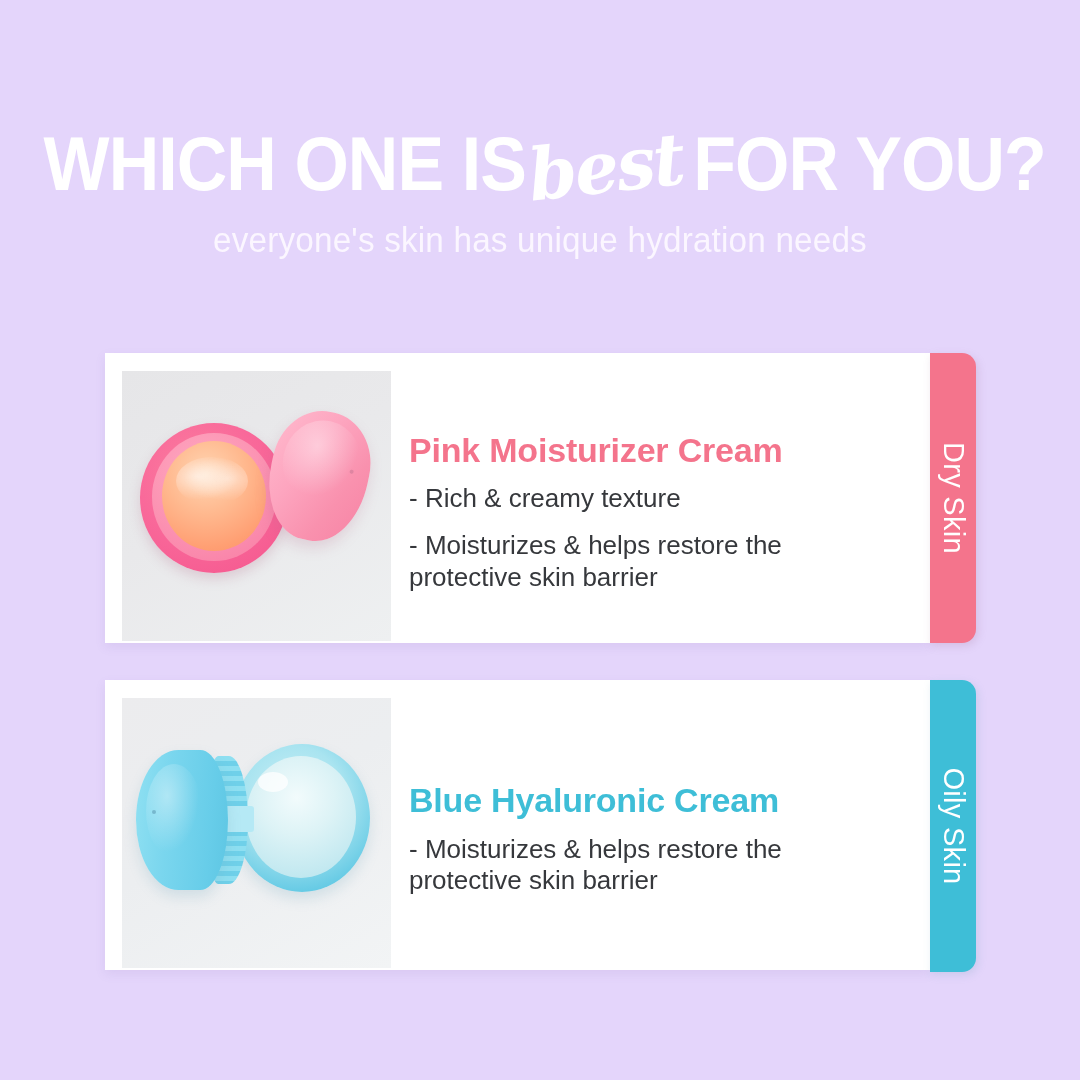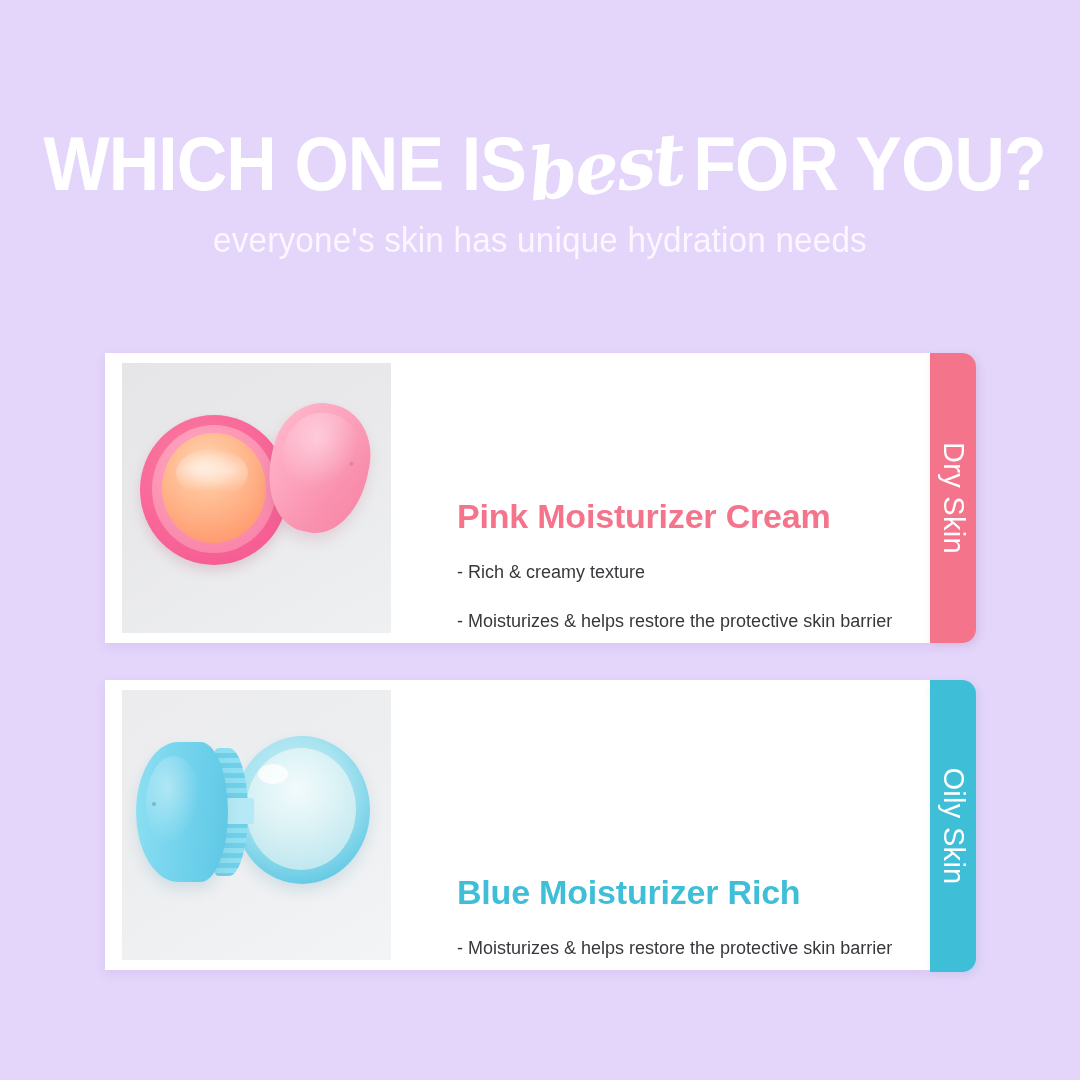--- a/index.html
+++ b/index.html
@@ -80,25 +80,24 @@
     left: 105px;
     width: 825px;
     background: #ffffff;
     box-shadow: 0 4px 10px rgba(120, 90, 170, 0.10);
   }
   #card-pink  { top: 353px;  height: 290px; }
   #card-blue  { top: 680px;  height: 290px; }
 
   .card-inner {
     display: flex;
-    align-items: flex-end;
+    align-items: center;
     height: 100%;
     box-sizing: border-box;
     padding: 26px 0 10px 17px;
-    gap: 48px;
   }
 
   
   .photo {
     position: relative;
     width: 269px;
     height: 270px;
     flex: 0 0 269px;
     background: linear-gradient(150deg, #e6e6e8 0%, #e9e9eb 45%, #eef0f1 100%);
     overflow: hidden;
@@ -265,23 +264,23 @@
     letter-spacing: -0.2px;
   }
   #card-pink .card-title { color: #f4748c; }
   #card-blue .card-title { color: #3ebed7; }
 
   .bullets { margin: 0; padding: 0; list-style: none; }
   .bullet {
     color: #36383c;
     font-family: "Liberation Sans Narrow", "Liberation Sans", sans-serif;
     font-weight: 400;
-    font-size: 18px;
+    font-size: 26px;
     line-height: 1.22;
-    margin-top: 27px;
+    margin-top: 15px;
     max-width: 475px;
   }
   #card-blue .bullet { max-width: 470px; }
 
   
   .tab {
     position: absolute;
     left: 930px;
     width: 46px;
     border-radius: 0 14px 14px 0;
@@ -356,21 +355,21 @@
       <div class="photo blue-photo">
         <div class="bj-jar"></div>
         <div class="bj-gel"></div>
         <div class="bj-threads"></div>
         <div class="bj-neck"></div>
         <div class="bj-lid"></div>
         <div class="bj-lid-dot"></div>
       </div>
 
       <div class="card-text">
-        <div class="card-title">Blue Moisturizer Rich</div>
+        <div class="card-title">Blue Hyaluronic Cream</div>
         <ul class="bullets">
           <li class="bullet">- Moisturizes &amp; helps restore the protective skin barrier</li>
         </ul>
       </div>
 
     </div>
   </div>
 
   <div class="tab" id="tab-oily">
     <span class="tab-label">Oily Skin</span>

